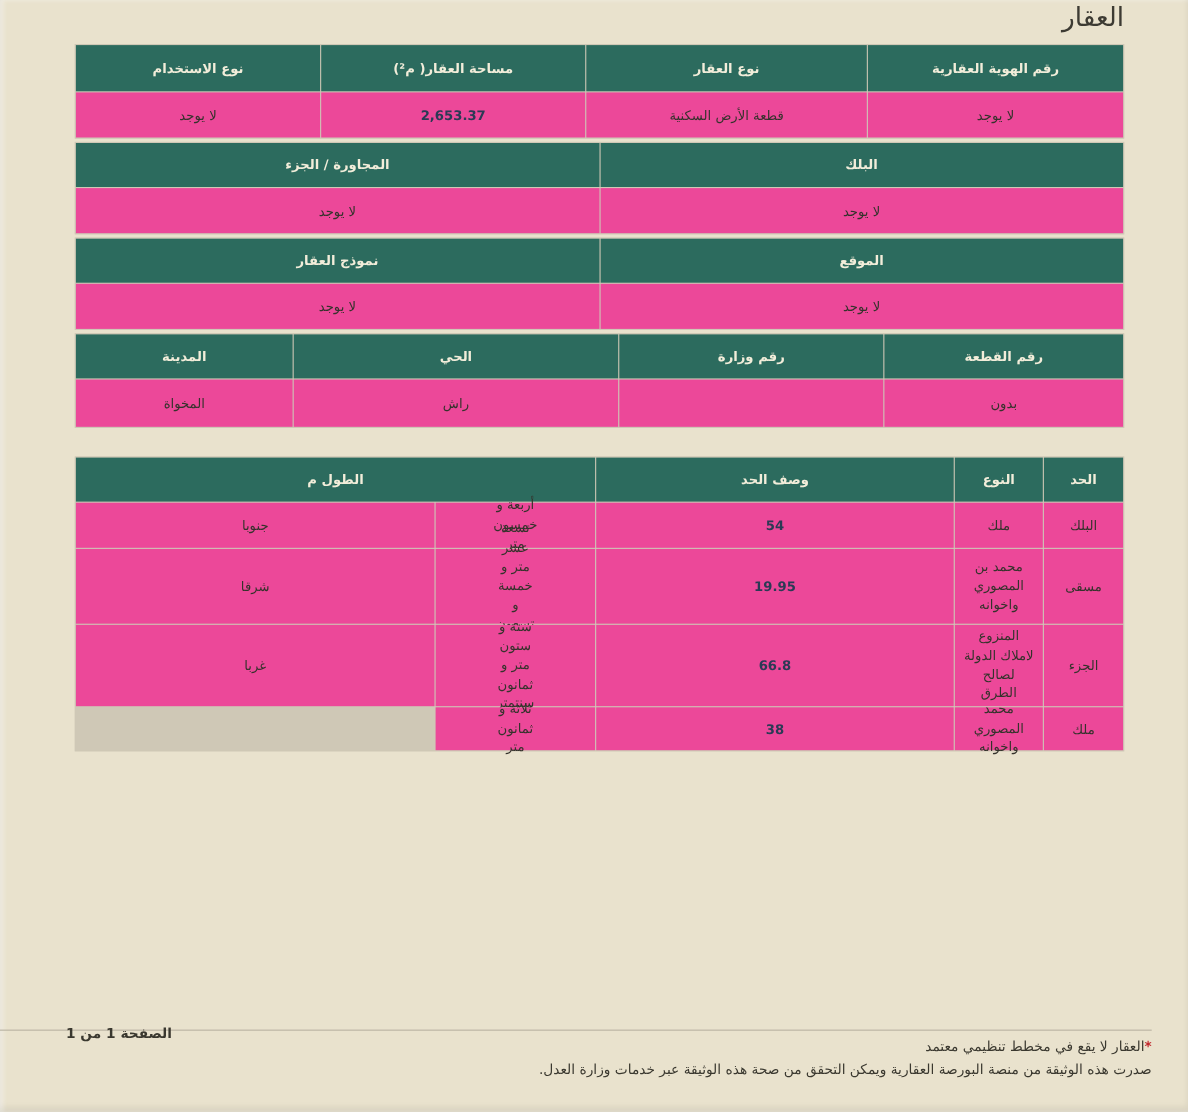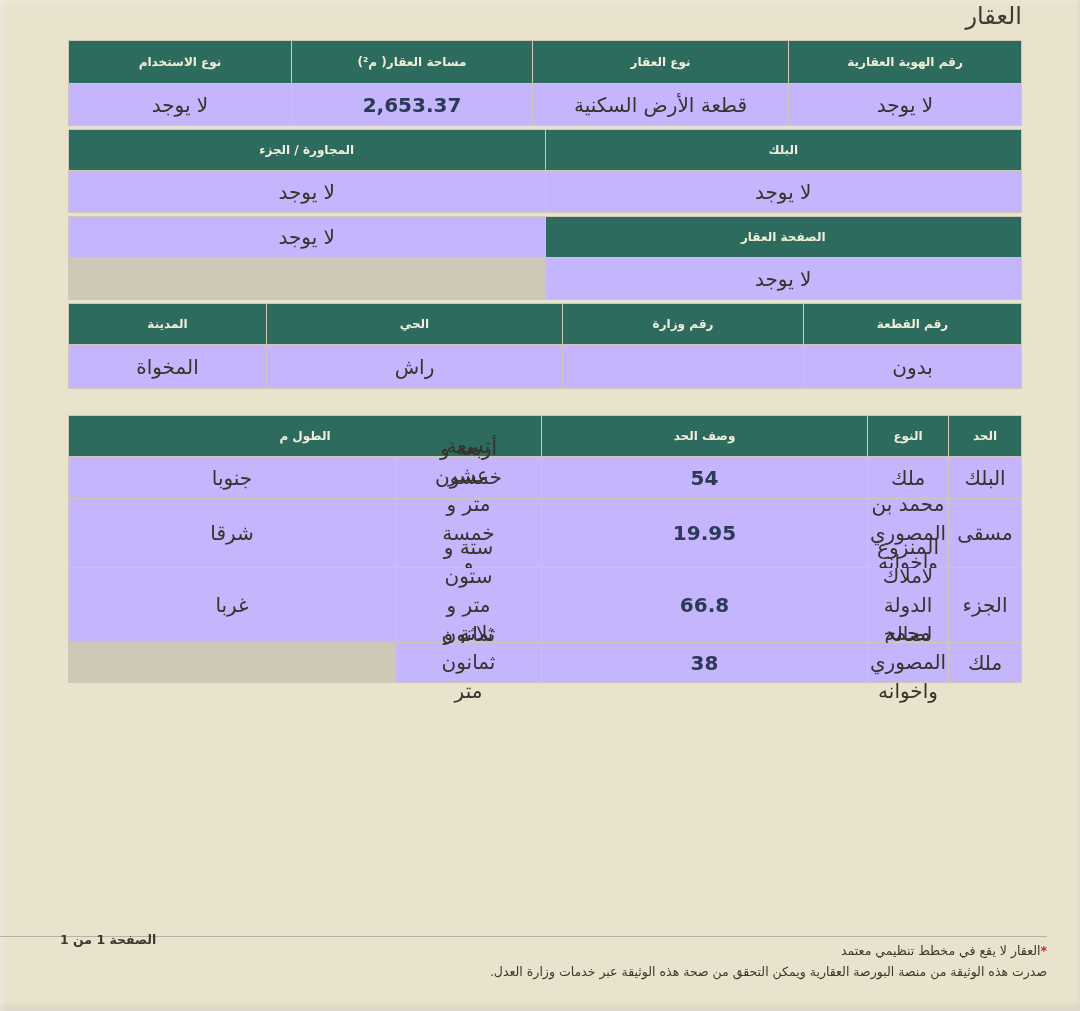--- a/index.html
+++ b/index.html
@@ -32,21 +32,21 @@
   .band-3 { grid-template-columns:1fr 1fr; grid-template-rows:40px 41px; }
   .band-4 { grid-template-columns:217px 240px 295px 1fr; grid-template-rows:40px 43px; }
   .cell {
     display:flex; align-items:center; justify-content:center;
     text-align:center; padding:2px 8px; box-sizing:border-box;
   }
   .hcell {
     background:#2c6b5e; color:#f2edda;
     font-weight:bold; font-size:12px;
   }
-  .vcell { background:#c4b5fd; color:#35332c; font-size:20px; }
+  .vcell { background:#ec4899; color:#35332c; font-size:12px; }
   .num { font-weight:bold; color:#2b3a55; direction:ltr; }
   .table2 {
     position:absolute; left:68px; top:415px; width:954px; direction:rtl;
     display:grid;
     grid-template-columns:72px 80px 325px 145px 1fr;
     grid-template-rows:40px 41px 68px 74px 39px;
     gap:1px; background:#cfc8b6; border:1px solid #cfc8b6;
     box-sizing:border-box;
   }
   .span2 { grid-column:4 / 6; }
@@ -89,21 +89,22 @@
     </div>
 
     <div class="band band-2">
       <div class="cell hcell">البلك</div>
       <div class="cell hcell">المجاورة / الجزء</div>
       <div class="cell vcell">لا يوجد</div>
       <div class="cell vcell">لا يوجد</div>
     </div>
 
     <div class="band band-3">
-      <div class="cell hcell">الصفحة العقار</div>
+      <div class="cell hcell">الموقع</div>
+      <div class="cell hcell">نموذج العقار</div>
       <div class="cell vcell">لا يوجد</div>
       <div class="cell vcell">لا يوجد</div>
     </div>
 
     <div class="band band-4">
       <div class="cell hcell">رقم القطعة</div>
       <div class="cell hcell">رقم وزارة</div>
       <div class="cell hcell">الحي</div>
       <div class="cell hcell">المدينة</div>
       <div class="cell vcell">بدون</div>

